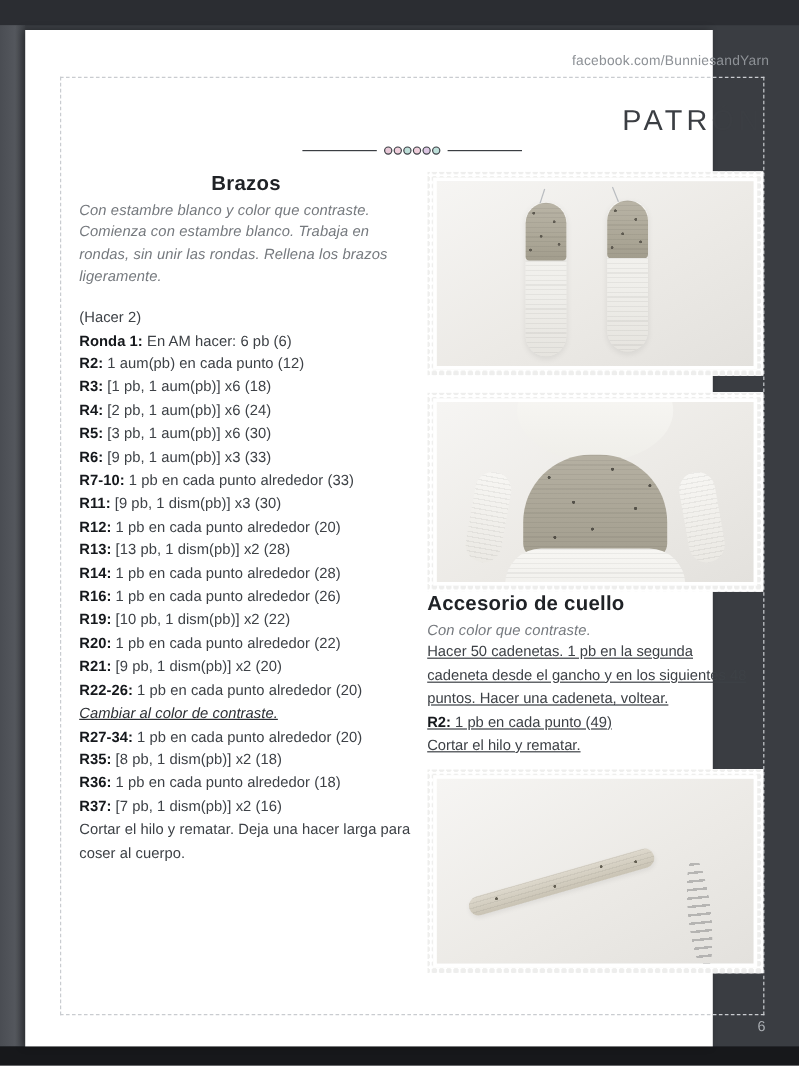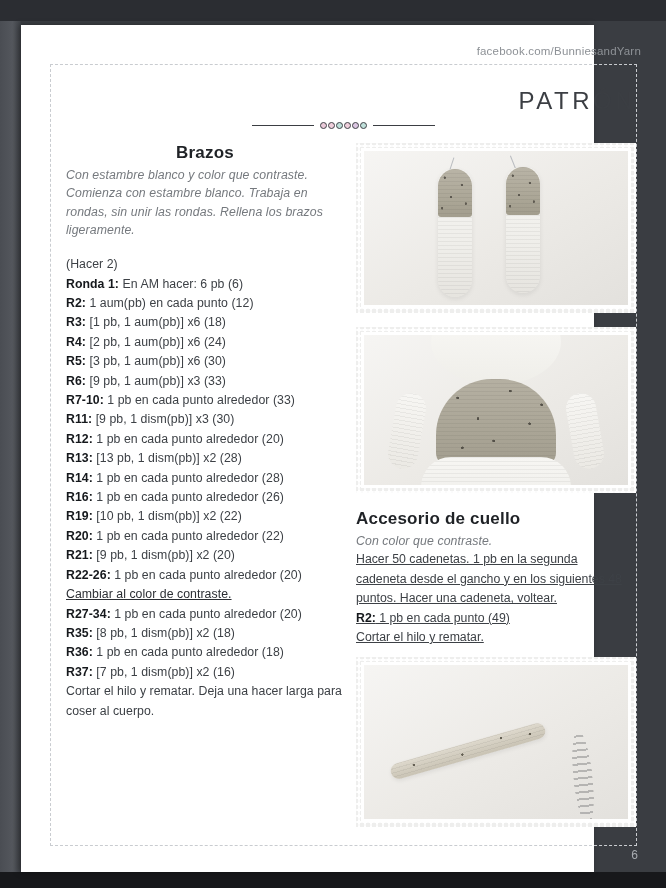--- a/index.html
+++ b/index.html
@@ -70,21 +70,21 @@
   }
   h2.section.tight{margin-top:0;text-align:center;}
   p.note{
     font-style:italic;color:#75797e;font-size:12.3px;line-height:18.3px;
     margin:0 0 0 0;letter-spacing:.1px;
   }
   .gap{height:16px;}
   .lines{font-size:12.3px;line-height:19.4px;color:#3d4146;letter-spacing:.05px;}
   .lines .row{white-space:normal;}
   .lines .row b{color:#15181c;font-weight:bold;}
-  .lines .row.u{text-decoration:underline;color:#2c2f34;}
+  .lines .row.u{font-style:italic;text-decoration:underline;color:#2c2f34;}
   .body-txt{font-size:12.3px;line-height:19.4px;color:#3d4146;text-decoration:underline;}
   .body-txt b{color:#15181c;font-weight:bold;}
 
   
   .photo{
     position:relative;width:270px;
     padding:5px;
     background:
       radial-gradient(circle at 3px 3px, #ffffff 2.6px, transparent 2.8px) -3px -3px / 6px 6px,
       #ffffff;
@@ -186,21 +186,21 @@
   }
   .chain{
     position:absolute;right:34px;top:58px;width:22px;height:110px;
     background:
       repeating-linear-gradient(180deg, transparent 0 5px, rgba(140,140,140,.55) 5px 7px);
     -webkit-mask:radial-gradient(ellipse at 50% 50%, #000 60%, transparent 62%);
     mask:radial-gradient(ellipse at 50% 50%, #000 60%, transparent 62%);
     transform:rotate(-6deg);
   }
 
-  .accessory-block{margin-top:16px;}
+  .accessory-block{margin-top:0;}
   .page-num{
     position:absolute;right:28px;bottom:10px;
     font-size:12px;color:#a8acb1;
   }
 </style>
 </head>
 <body>
 
 <div id="viewer-topbar"></div>
 <div id="viewer-leftgutter"></div>

